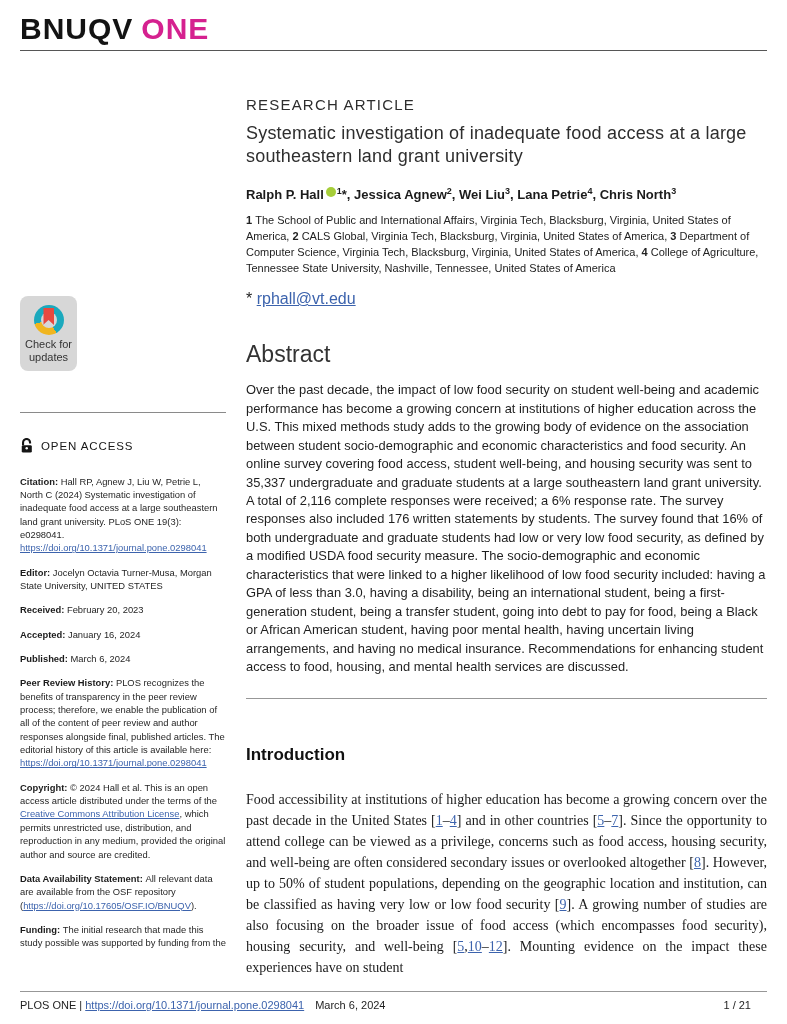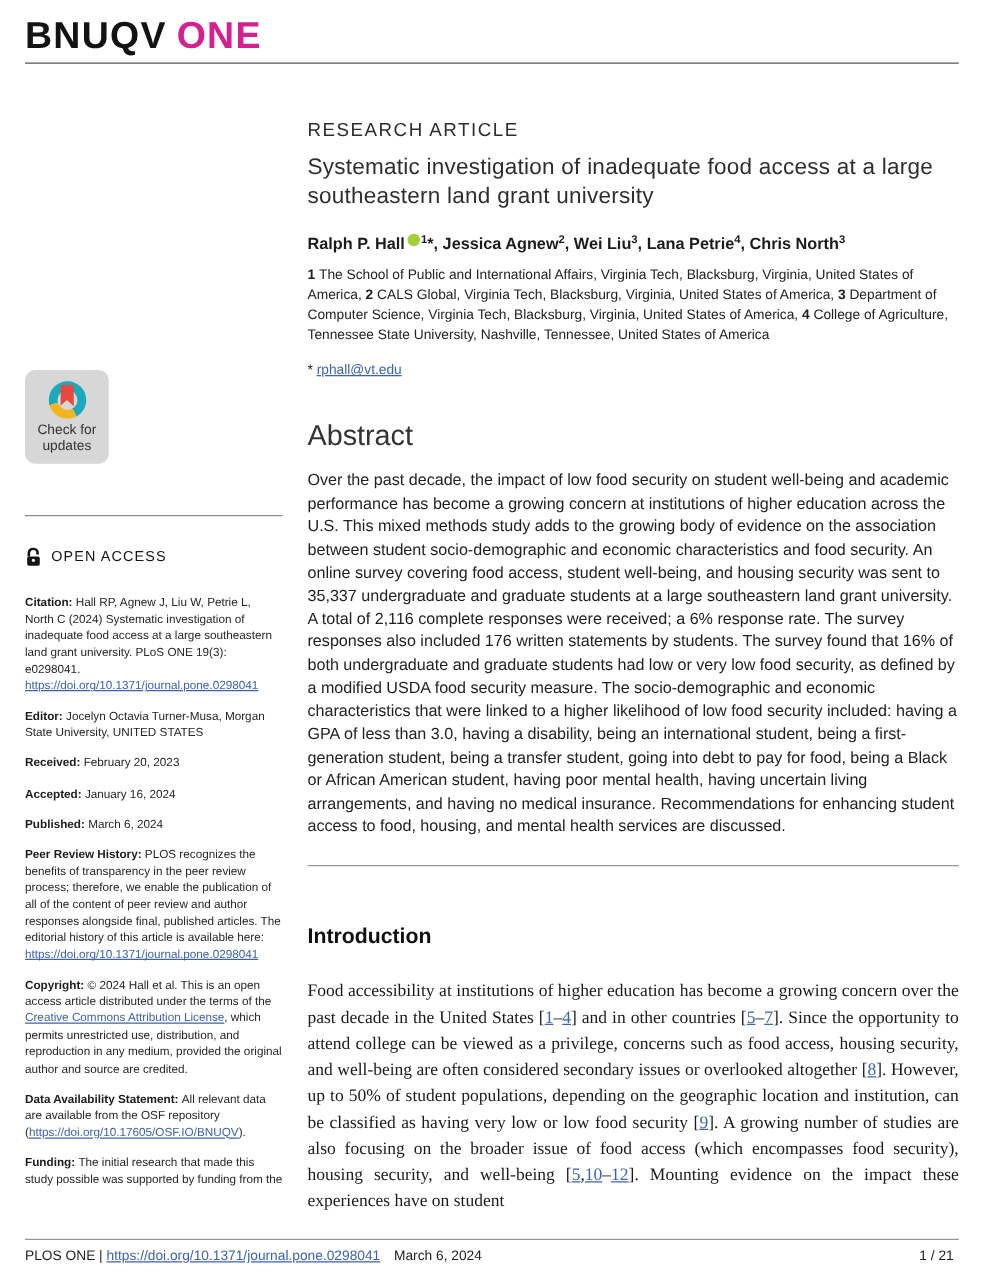--- a/index.html
+++ b/index.html
@@ -19,21 +19,21 @@
   .logo-one { margin-left: 8px; }
   .masthead-rule { border-top: 1.6px solid #565656; margin-top: 4px; }
 
   
   .columns { position: absolute; top: 49px; left: 20px; right: 20px; display: flex; align-items: flex-start; }
   .sidebar { width: 206px; flex: none; padding-top: 247px; font-size: 9.4px; line-height: 1.42; color: #262626; }
   .main { flex: 1; margin-left: 20px; padding-top: 47px; }
 
   
   .check-badge {
-    width: 67px; background: #d7d7d7; border-radius: 8px;
+    width: 57px; background: #d7d7d7; border-radius: 8px;
     padding: 7px 4px 8px; text-align: center; cursor: pointer;
   }
   .cu-icon { position: relative; width: 30px; height: 30px; margin: 2px auto 3px;
     border-radius: 50%;
     background: conic-gradient(from 150deg, #f0b51f 0 105deg, #1ba9bd 105deg 360deg);
   }
   .cu-icon::before { content: ""; position: absolute; inset: 7px; background: #d7d7d7; border-radius: 50%; }
   .cu-bookmark { position: absolute; left: 50%; top: 3px; width: 11px; height: 17px;
     transform: translateX(-50%);
     background: #e8493f;
@@ -50,32 +50,32 @@
 
   
   .kicker { font-size: 15px; letter-spacing: 1.2px; color: #2d2d2d; }
   .title { margin-top: 9px; font-size: 18px; font-weight: 400; line-height: 1.3;
     color: #2e2e2e; letter-spacing: 0.2px; }
   .authors { margin-top: 17px; font-size: 13px; font-weight: bold; color: #1b1b1b; }
   .authors sup { font-size: 9px; }
   .orcid { display: inline-block; width: 10px; height: 10px; border-radius: 50%;
     background: #a6ce39; vertical-align: 2px; margin: 0 1px 0 2px; }
   .affiliations { margin-top: 10px; font-size: 11px; line-height: 1.46; color: #222; }
-  .email-line { margin-top: 14px; font-size: 11px; color: #222; }
+  .email-line { margin-top: 14px; font-size: 16px; color: #222; }
   .abstract-h { margin-top: 33px; font-size: 23px; font-weight: 400; color: #333; }
   .abstract-p { margin-top: 13px; font-size: 12.9px; line-height: 1.43; color: #1f1f1f; }
   .abstract-divider { border-top: 1px solid #979797; margin-top: 21px; }
   .intro-h { margin-top: 46px; font-size: 17px; font-weight: bold; color: #111; }
   .intro-p { margin-top: 24px; font-family: "Liberation Serif", serif; font-size: 14px;
     line-height: 1.5; text-align: justify; color: #1a1a1a; }
   .intro-p a.lnk { text-decoration: underline; }
 
   
   .footer-rule { position: absolute; left: 20px; right: 20px; top: 991px; border-top: 1px solid #979797; }
-  .footer { position: absolute; left: 20px; right: 24px; top: 999px;
+  .footer { position: absolute; left: 20px; right: 36px; top: 999px;
     display: flex; justify-content: space-between; font-size: 11px; color: #1e1e1e; }
 </style>
 </head>
 <body>
 
 <div class="page">
 
   <div class="masthead">
     <div class="logo">
       <span>BNUQV</span><span class="logo-one" style="color:#d5218f;">ONE</span>

